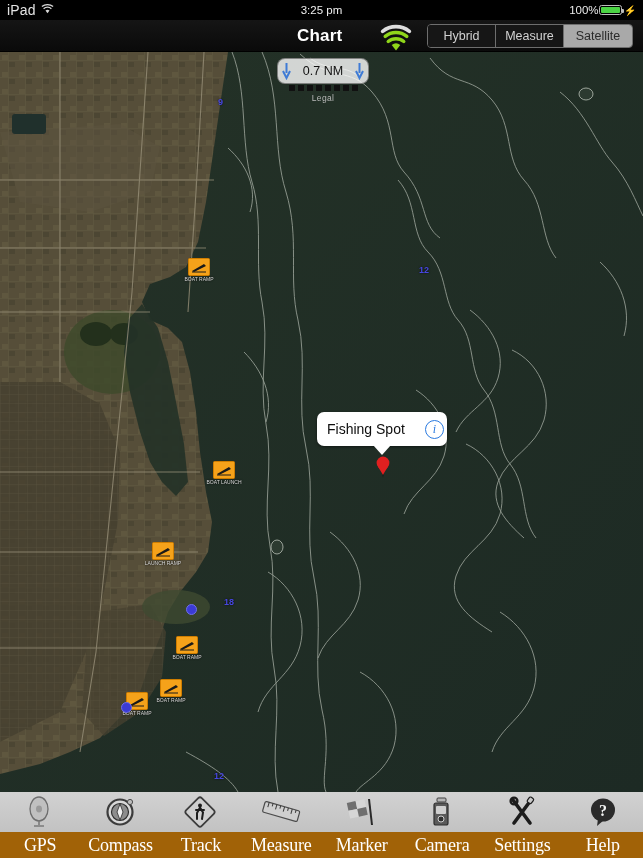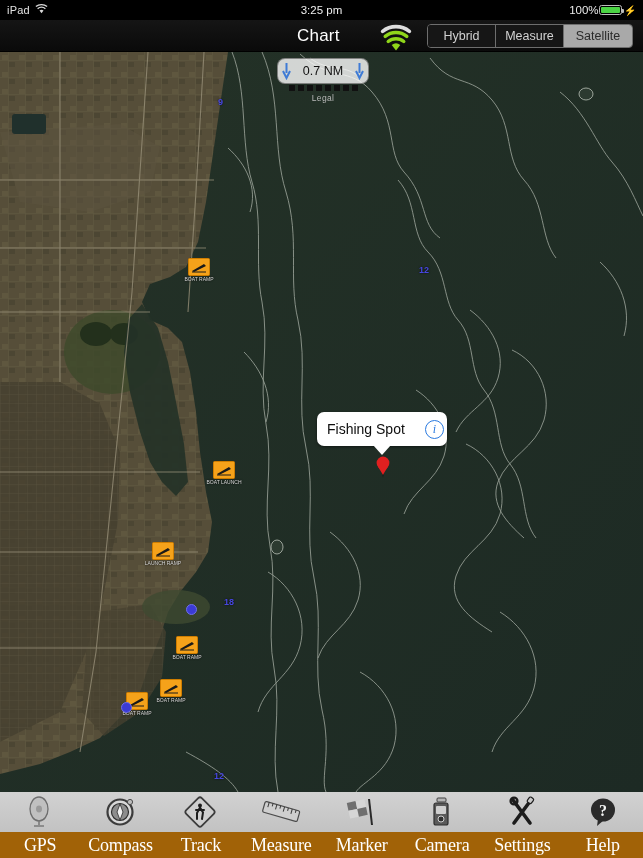--- a/index.html
+++ b/index.html
@@ -11,21 +11,21 @@
   }
   #app { position: relative; width: 643px; height: 858px; overflow: hidden; }
 
   
   .statusbar {
     position: absolute; top: 0; left: 0; width: 643px; height: 20px;
     background: #000; color: #d8d8d8; font-size: 11px;
     display: flex; align-items: center;
   }
   .sb-left { position: absolute; left: 7px; display: flex; align-items: center; gap: 5px; }
-  .sb-device { font-size: 11px; color: #e2e2e2; letter-spacing: .2px; }
+  .sb-device { font-size: 14px; color: #e2e2e2; letter-spacing: .2px; }
   .sb-center { position: absolute; left: 0; width: 643px; text-align: center; font-size: 11.5px; color: #efefef; }
   .sb-right { position: absolute; right: 6px; display: flex; align-items: center; gap: 0; }
   .sb-pct { font-size: 11.5px; color: #e9e9e9; }
   .batt {
     width: 23px; height: 10px; border: 1px solid #bdbdbd; border-radius: 2.5px;
     position: relative; padding: 1px;
   }
   .batt::after {
     content:""; position: absolute; right: -3px; top: 3px;
     width: 2px; height: 4px; background: #bdbdbd; border-radius: 0 1px 1px 0;
@@ -35,21 +35,21 @@
   .wifi-glyph { display:inline-block; }
 
   
   .navbar {
     position: absolute; top: 20px; left: 0; width: 643px; height: 32px;
     background: linear-gradient(#151515,#0a0a0a);
     border-bottom: 1px solid #000;
   }
   .nav-title {
     position: absolute; left: 297px; top: 6px;
-    color: #fff; font-size: 17px; font-weight: normal; letter-spacing: .2px;
+    color: #fff; font-size: 17px; font-weight: bold; letter-spacing: .2px;
   }
   .sig-icon { position: absolute; left: 378px; top: -1px; width: 36px; height: 36px; }
   .segmented {
     position: absolute; right: 10px; top: 4px; height: 24px;
     display: flex; border: 1px solid #6e6e6e; border-radius: 4px; overflow: hidden; margin-left: 8px;
   }
   .seg {
     min-width: 68px; padding: 0 9px; height: 22px; line-height: 22px;
     text-align: center; font-size: 12.5px; color: #d2d2d2;
     background: #161616; border-right: 1px solid #6e6e6e;

